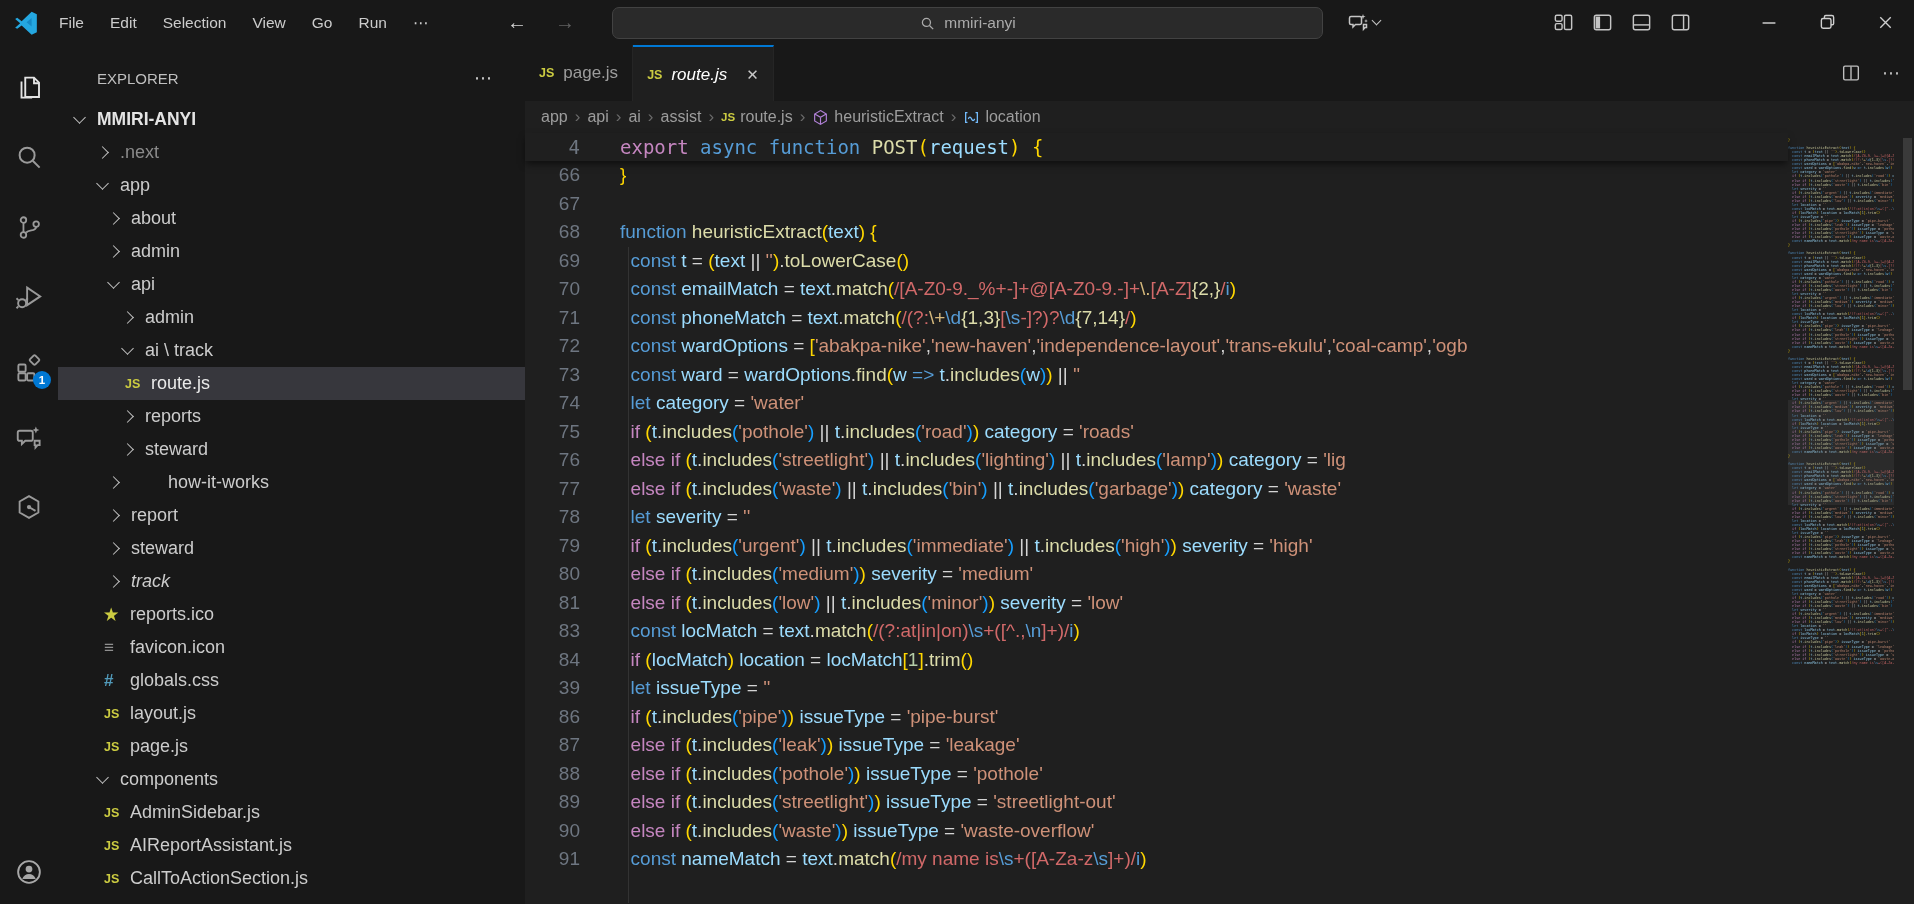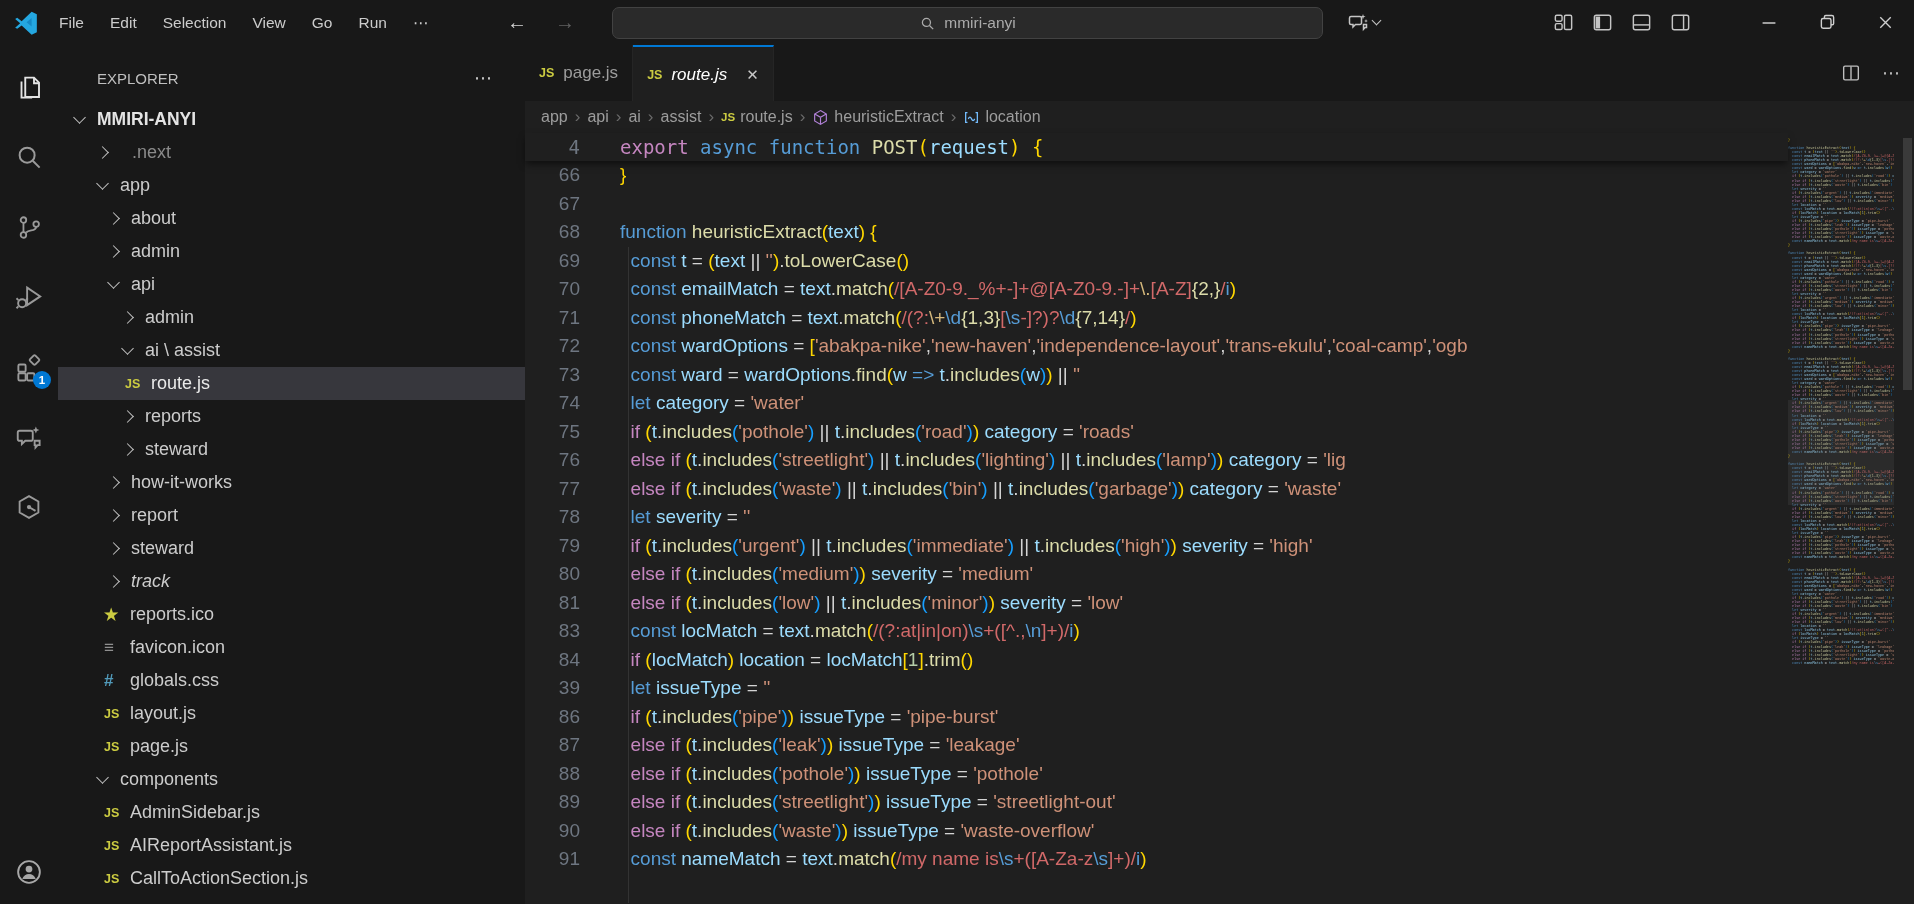--- a/index.html
+++ b/index.html
@@ -28,21 +28,21 @@
             font-size:11.5px;display:flex;align-items:center;justify-content:center;font-weight:bold;}
   .ab-account{position:absolute;left:0;bottom:10px;width:58px;height:44px;display:flex;align-items:center;justify-content:center;color:#a8a8a8;}
   
   .sidebar{position:absolute;left:58px;top:45px;width:467px;height:859px;background:#181818;border-right:1px solid #2b2b2b;overflow:hidden;}
   .sb-header{position:absolute;top:22px;left:39px;right:32px;display:flex;justify-content:space-between;align-items:center;
              font-size:15px;color:#bfbfbf;}
   .sb-more{color:#cfcfcf;font-size:18px;letter-spacing:1px;}
   .tree{position:absolute;top:58px;left:0;right:0;}
   .trow{position:relative;height:33px;display:flex;align-items:center;font-size:18px;color:#cccccc;white-space:nowrap;}
   .trow.sel{background:#37373d;color:#eaeaea;}
-  .trow.dim .tlabel{color:#8a8a8a;margin-left:12px;}
+  .trow.dim .tlabel{color:#8a8a8a;}
   .trow.root .tlabel{font-weight:bold;font-size:17.5px;color:#e4e4e4;}
   .chev{display:inline-block;width:8px;height:8px;border-right:1.7px solid #c2c2c2;border-bottom:1.7px solid #c2c2c2;flex:none;}
   .chev.exp{transform:rotate(45deg);margin-top:-4px;margin-right:13px;}
   .chev.col{transform:rotate(-45deg);margin-right:13px;}
   .fi{display:inline-block;width:26px;flex:none;font-weight:bold;}
   .fi.js{color:#cbcb41;font-size:12.5px;letter-spacing:0;}
   .fi.star{color:#cbcb41;font-size:16px;}
   .fi.list{color:#8f8f8f;font-size:17px;}
   .fi.css{color:#519aba;font-size:17px;}
   
@@ -263,35 +263,35 @@
         <div class="trow" style="padding-left: 51px;">
           <span class="chev exp"></span>
           <span class="tlabel">api</span>
         </div>
         <div class="trow" style="padding-left: 65px;">
           <span class="chev col"></span>
           <span class="tlabel">admin</span>
         </div>
         <div class="trow" style="padding-left: 65px;">
           <span class="chev exp"></span>
-          <span class="tlabel">ai \ assist</span>
+          <span class="tlabel">ai \ track</span>
         </div>
         <div class="trow sel" style="padding-left: 67px;">
           <span class="fi js">JS</span>
           <span class="tlabel">route.js</span>
         </div>
         <div class="trow" style="padding-left: 65px;">
           <span class="chev col"></span>
           <span class="tlabel">reports</span>
         </div>
         <div class="trow" style="padding-left: 65px;">
           <span class="chev col"></span>
           <span class="tlabel">steward</span>
         </div>
-        <div class="trow" style="padding-left: 51px;">
+        <div class="trow" style="padding-left: 51px; gap: 37px;">
           <span class="chev col"></span>
           <span class="tlabel">how-it-works</span>
         </div>
         <div class="trow" style="padding-left: 51px;">
           <span class="chev col"></span>
           <span class="tlabel">report</span>
         </div>
         <div class="trow" style="padding-left: 51px;">
           <span class="chev col"></span>
           <span class="tlabel">steward</span>

